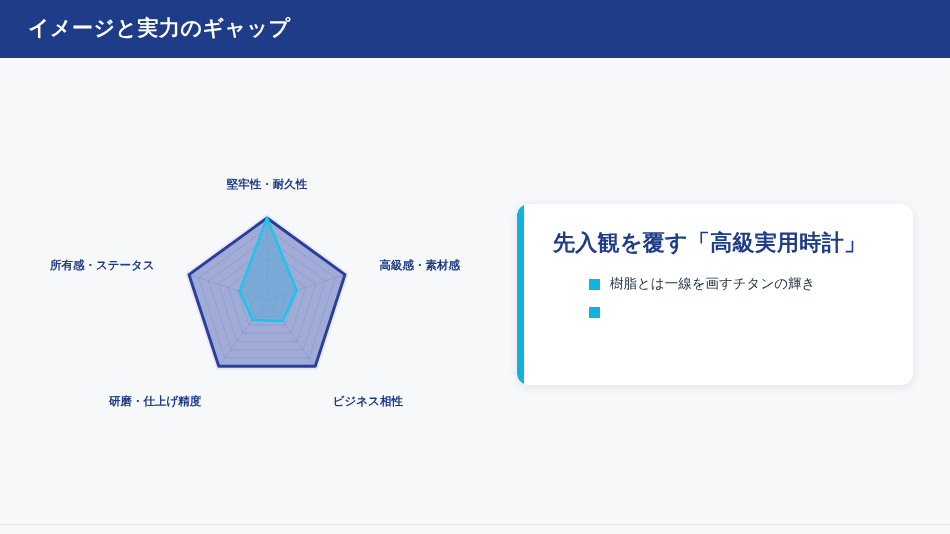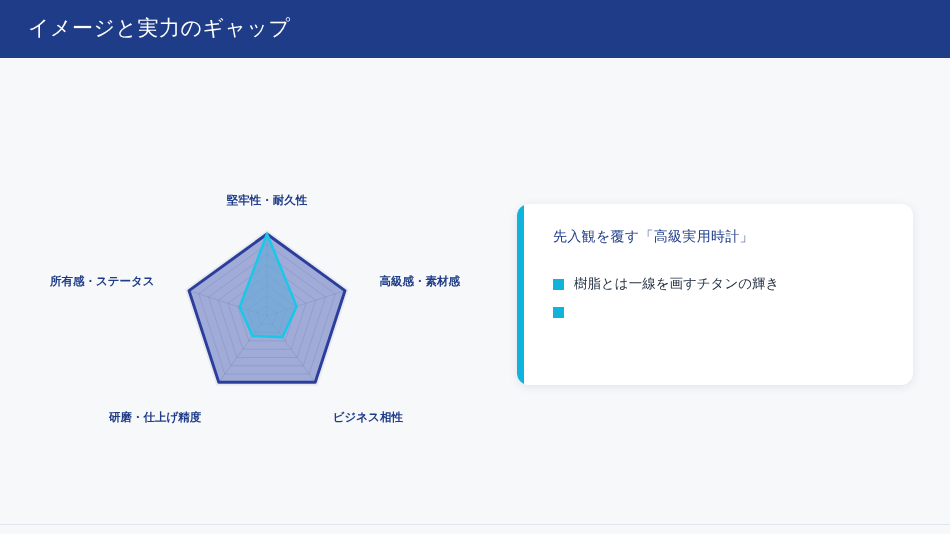--- a/index.html
+++ b/index.html
@@ -12,28 +12,28 @@
   }
   #slide{position:absolute;inset:0;width:950px;height:534px;background:#f7f8fa;}
 
   
   .header{
     position:absolute;left:0;top:0;width:950px;height:58px;
     background:#1f3c88;
   }
   .header-title{
     position:absolute;left:28px;top:14px;
-    font-size:21px;font-weight:normal;color:#ffffff;
+    font-size:21px;font-weight:bold;color:#ffffff;
     letter-spacing:.5px;
     white-space:nowrap;
   }
 
   
   .chart-wrap{
-    position:absolute;left:18px;top:176px;width:500px;height:250px;
+    position:absolute;left:18px;top:160px;width:500px;height:250px;
   }
   .chart-svg{display:block;}
   .axis-label{
     font-family:"Liberation Sans","DejaVu Sans",sans-serif;
     font-size:11.5px;font-weight:bold;fill:#1f3c88;
   }
 
   
   .card{
     position:absolute;left:517px;top:204px;width:396px;height:181px;
@@ -42,25 +42,25 @@
     overflow:hidden;
   }
   .card-accent{
     position:absolute;left:0;top:0;width:7px;height:181px;
     background:#10b3db;border-radius:12px 0 0 12px;
   }
   .card-inner{
     position:absolute;left:36px;top:24px;right:18px;
   }
   .card-title{
-    font-size:14px;font-weight:normal;color:#1f3c88;
-    letter-spacing:.3px;margin-bottom:30px;white-space:nowrap;
+    font-size:22px;font-weight:bold;color:#1f3c88;
+    letter-spacing:.3px;margin-bottom:18px;white-space:nowrap;
   }
   .bullet-row{
-    display:flex;align-items:center;margin-bottom:15px;
+    display:flex;align-items:center;margin-bottom:15px;margin-left:36px;
   }
   .bullet-mark{
     width:11px;height:11px;background:#10b3db;
     flex:0 0 auto;margin-right:10px;
   }
   .bullet-text{
     font-size:13.5px;color:#223043;white-space:nowrap;line-height:1.2;
   }
 
   

